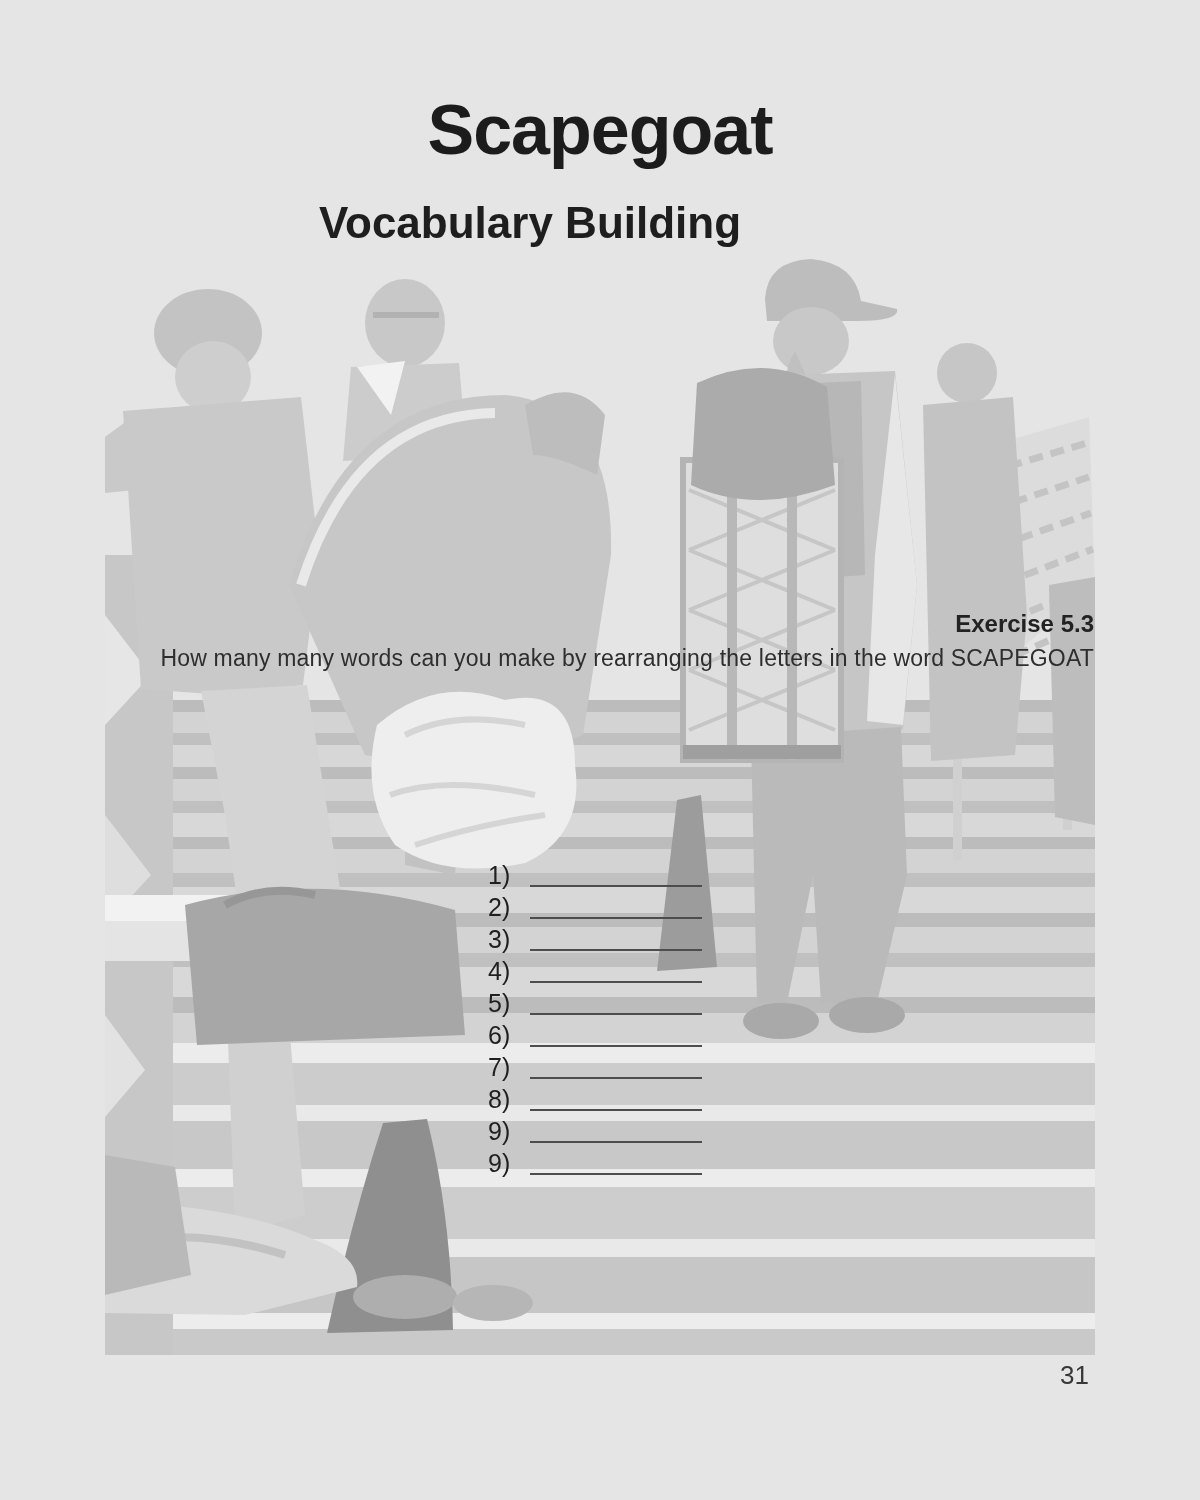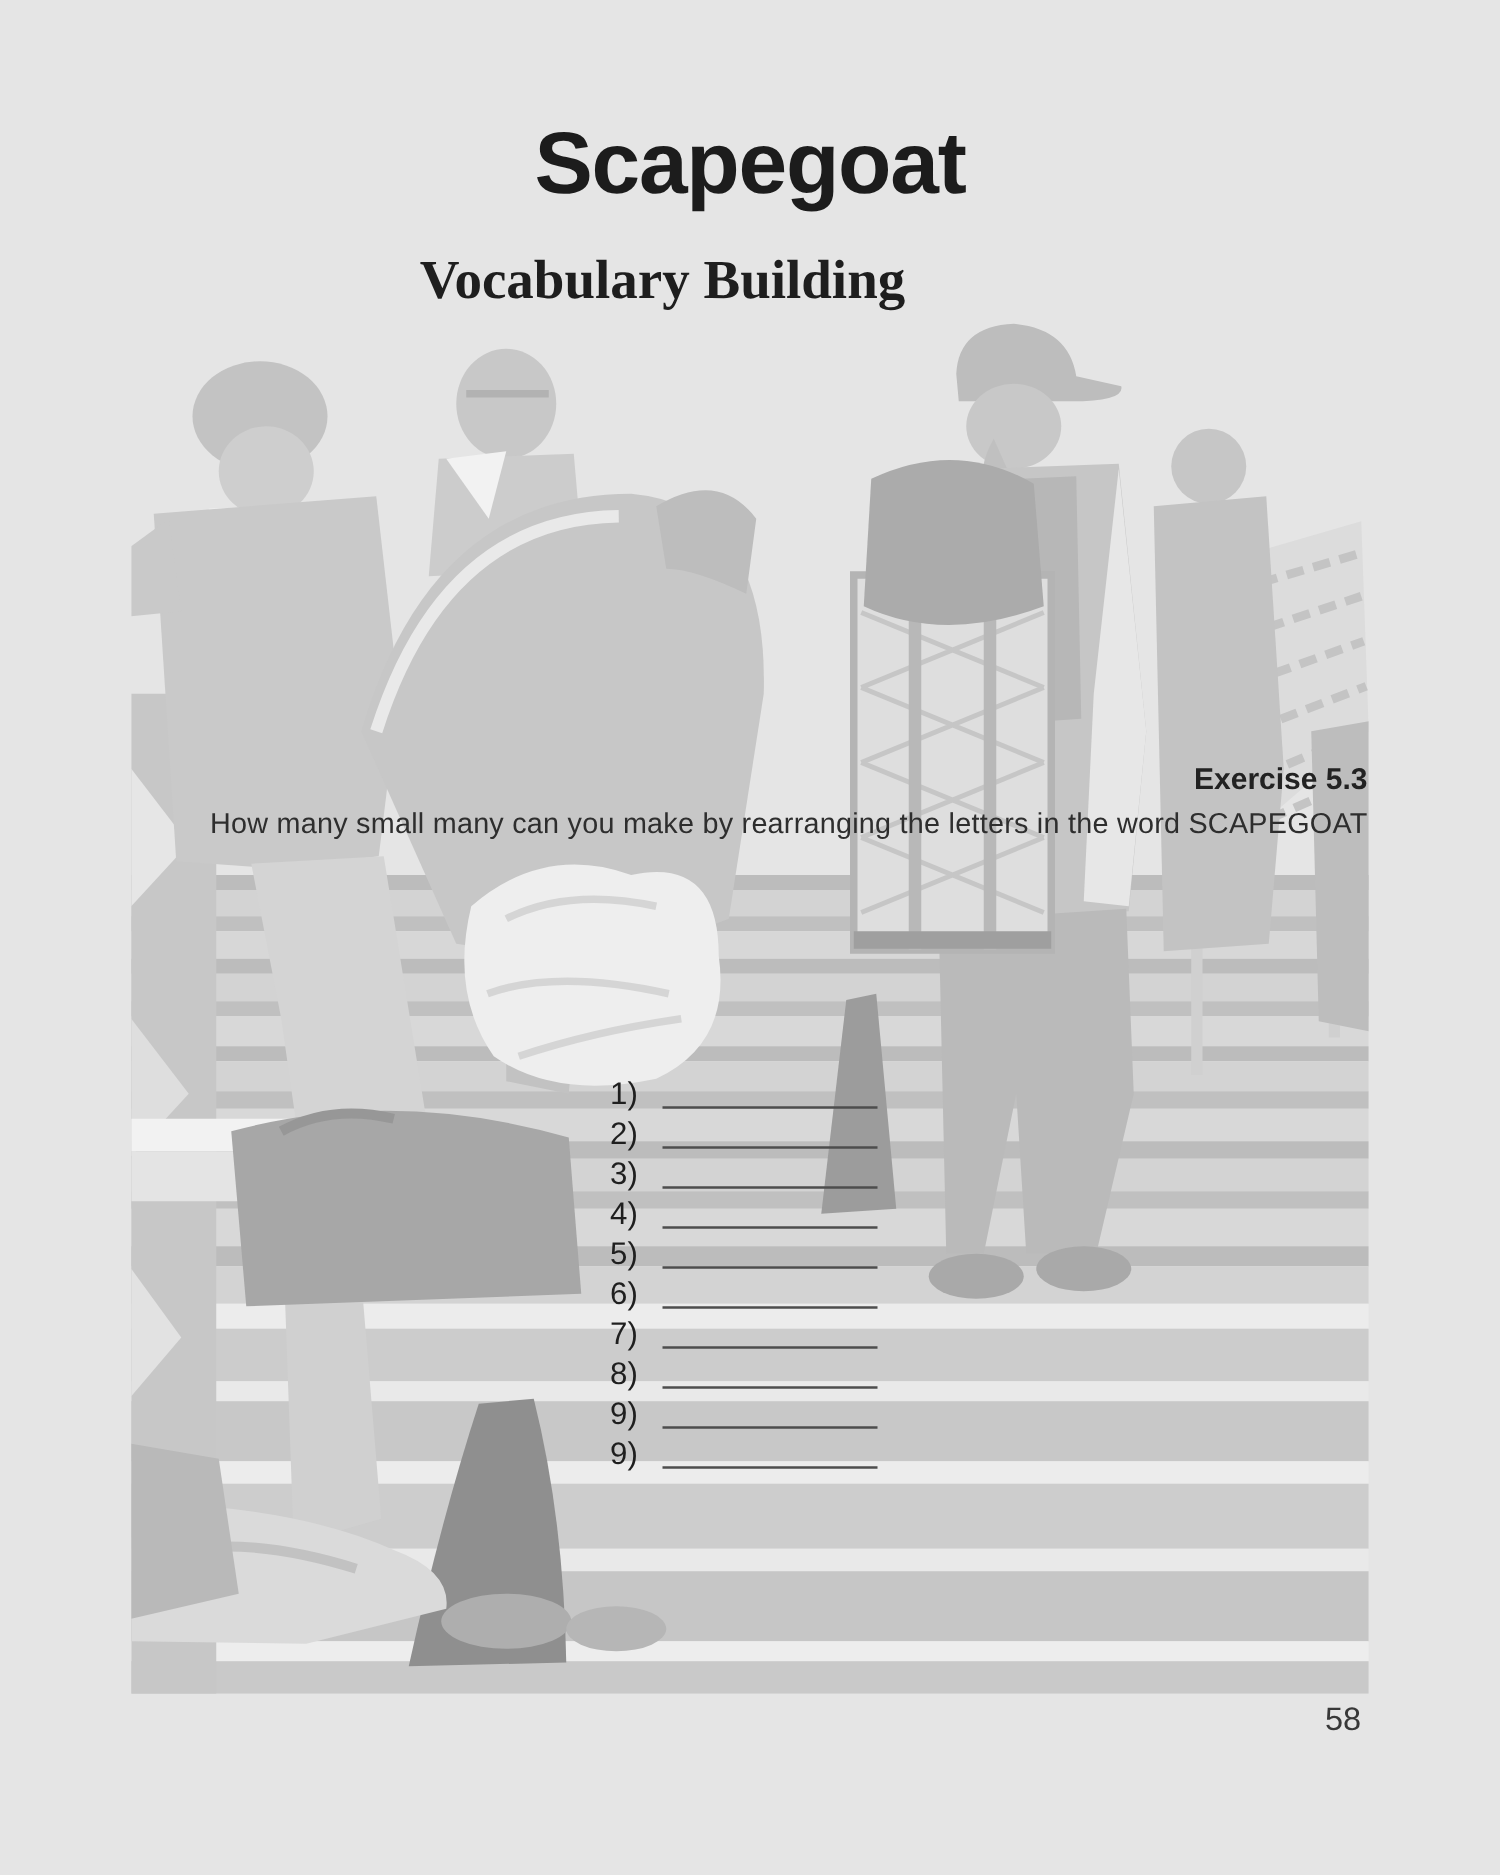--- a/index.html
+++ b/index.html
@@ -17,21 +17,21 @@
   .photo-wrap svg{display:block;width:100%;height:100%;}
   .title{
     position:absolute;left:0;top:90px;width:1200px;
     text-align:center;
     font-size:70px;font-weight:bold;color:#1c1c1c;
     letter-spacing:-1px;margin:0;
   }
   .subtitle{
     position:absolute;left:0;top:198px;width:1060px;
     text-align:center;
-    font-size:44px;font-weight:bold;color:#1e1e1e;margin:0;font-family:Liberation Serif, serif;
+    font-size:44px;font-weight:bold;color:#1e1e1e;margin:0;
   }
   .exercise{
     position:absolute;left:124px;top:610px;width:970px;text-align:right;
   }
   .ex-heading{
     font-size:24px;font-weight:bold;color:#222222;
     margin:0 0 7px 0;
   }
   .ex-prompt{
     font-size:23px;color:#2e2e2e;margin:0;letter-spacing:0.2px;
@@ -190,21 +190,21 @@
         <path d="M0,900 L70,912 L86,1020 L0,1040 Z" fill="#b9b9b9"></path>
       </g>
     </svg>
   </div>
 
   <h1 class="title">Scapegoat</h1>
   <h2 class="subtitle">Vocabulary Building</h2>
 
   <div class="exercise">
     <p class="ex-heading">Exercise 5.3</p>
-    <p class="ex-prompt">How many small many can you make by rearranging the letters in the word SCAPEGOAT</p>
+    <p class="ex-prompt">How many many words can you make by rearranging the letters in the word SCAPEGOAT</p>
   </div>
 
   <div class="answers">
     <div class="answer-row">
       <span class="answer-num">1)</span>
       <span class="answer-blank"></span>
     </div>
     <div class="answer-row">
       <span class="answer-num">2)</span>
       <span class="answer-blank"></span>
@@ -236,15 +236,15 @@
     <div class="answer-row">
       <span class="answer-num">9)</span>
       <span class="answer-blank"></span>
     </div>
     <div class="answer-row">
       <span class="answer-num">9)</span>
       <span class="answer-blank"></span>
     </div>
   </div>
 
-  <div class="page-number">58</div>
+  <div class="page-number">31</div>
 
 </div>
 
 </body></html>

